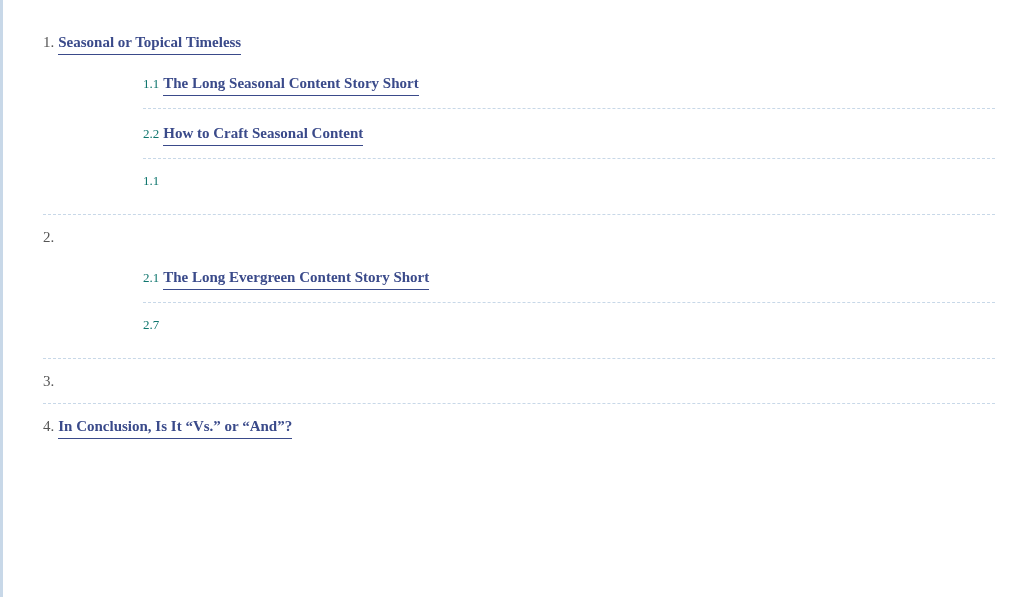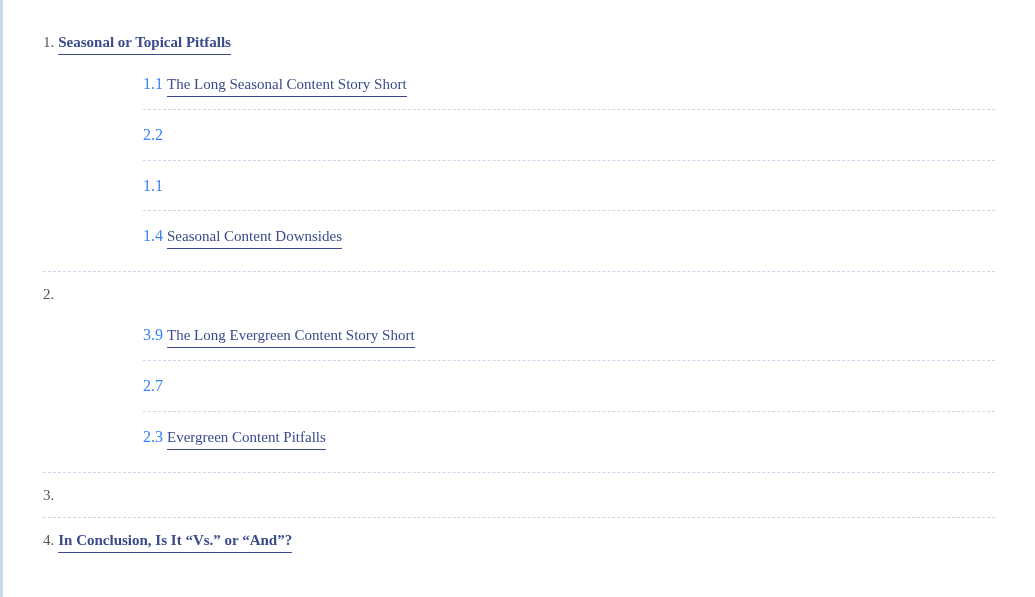--- a/index.html
+++ b/index.html
@@ -63,93 +63,82 @@
     .toc-sub-item {
       padding: 12px 0;
       border-bottom: 1px dashed #c8d8e8;
     }
 
     .toc-sub-item:last-child {
       border-bottom: none;
     }
 
     .toc-sub-number {
-      color: #3b82f6;
-      font-size: 16px;
+      color: #0f766e;
+      font-size: 13px;
       margin-right: 4px;
     }
 
     .toc-sub-link {
       color: #3a4a8a;
       text-decoration: none;
       font-size: 15px;
-      font-weight: normal;
+      font-weight: bold;
       border-bottom: 1px solid #3a4a8a;
     }
 
     .toc-item-row {
       display: flex;
       align-items: baseline;
     }
   </style>
 </head>
 <body>
 
 <div class="page-container">
   <ol class="toc-list" id="toc-list">
   <li class="toc-item">
         <div class="toc-item-row">
           <span class="toc-item-number">1.</span>
-          <a class="toc-main-link" href="#seasonal-or-topical-content">Seasonal or Topical Pitfalls</a>
+          <a class="toc-main-link" href="#seasonal-or-topical-content">Seasonal or Topical Timeless</a>
         </div>
         <ul class="toc-sub-list">
           <li class="toc-sub-item">
             <div class="toc-item-row">
               <span class="toc-sub-number">1.1</span>
               <a class="toc-sub-link" href="#the-long-seasonal-content-story-short">The Long Seasonal Content Story Short</a>
             </div>
           </li>
           <li class="toc-sub-item">
             <div class="toc-item-row">
               <span class="toc-sub-number">2.2</span>
+              <a class="toc-sub-link" href="#how-to-craft-seasonal-content">How to Craft Seasonal Content</a>
             </div>
           </li>
           <li class="toc-sub-item">
             <div class="toc-item-row">
               <span class="toc-sub-number">1.1</span>
-            </div>
-          </li>
-          <li class="toc-sub-item">
-            <div class="toc-item-row">
-              <span class="toc-sub-number">1.4</span>
-              <a class="toc-sub-link" href="#seasonal-content-downsides">Seasonal Content Downsides</a>
             </div>
           </li>
         </ul>
       </li>
       <li class="toc-item">
         <div class="toc-item-row">
           <span class="toc-item-number">2.</span>
         </div>
         <ul class="toc-sub-list">
           <li class="toc-sub-item">
             <div class="toc-item-row">
-              <span class="toc-sub-number">3.9</span>
+              <span class="toc-sub-number">2.1</span>
               <a class="toc-sub-link" href="#the-long-evergreen-content-story-short">The Long Evergreen Content Story Short</a>
             </div>
           </li>
           <li class="toc-sub-item">
             <div class="toc-item-row">
               <span class="toc-sub-number">2.7</span>
-            </div>
-          </li>
-          <li class="toc-sub-item">
-            <div class="toc-item-row">
-              <span class="toc-sub-number">2.3</span>
-              <a class="toc-sub-link" href="#evergreen-content-pitfalls">Evergreen Content Pitfalls</a>
             </div>
           </li>
         </ul>
       </li>
       <li class="toc-item">
         <div class="toc-item-row">
           <span class="toc-item-number">3.</span>
         </div>
       </li>
       <li class="toc-item">

